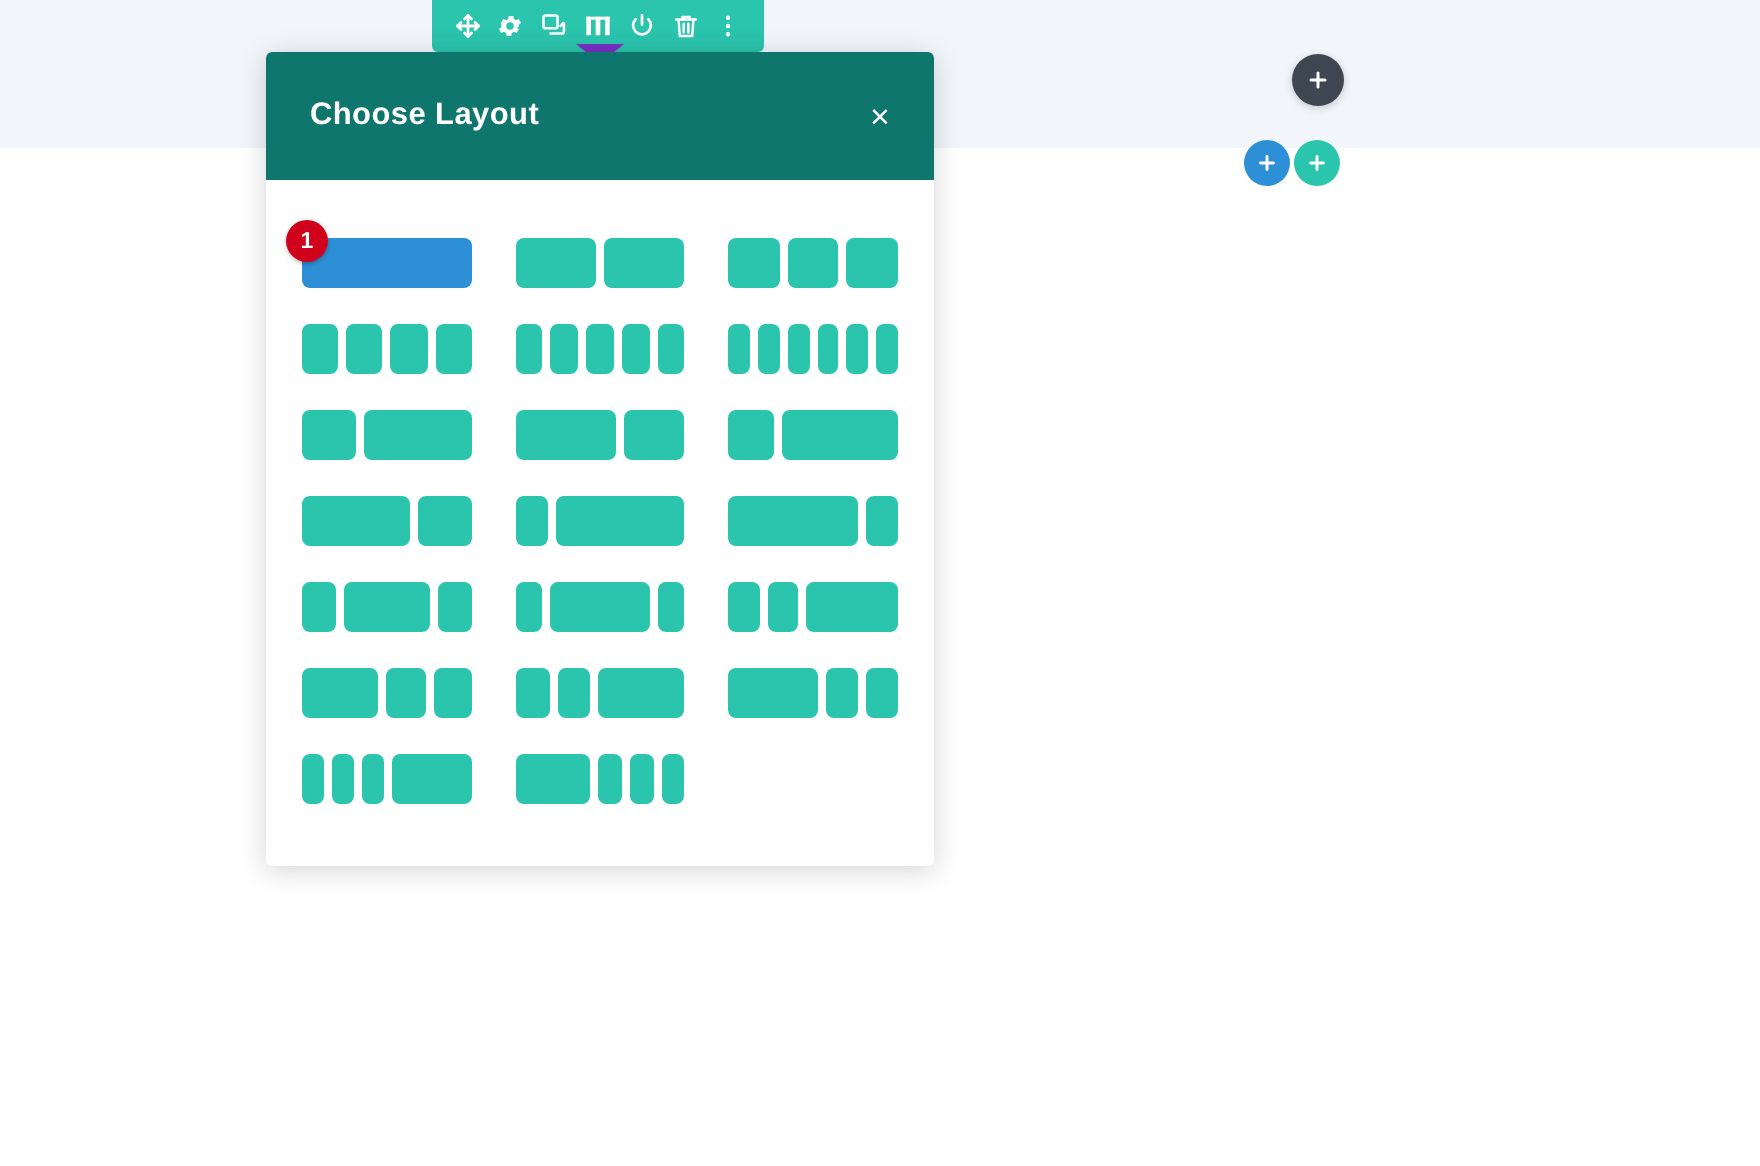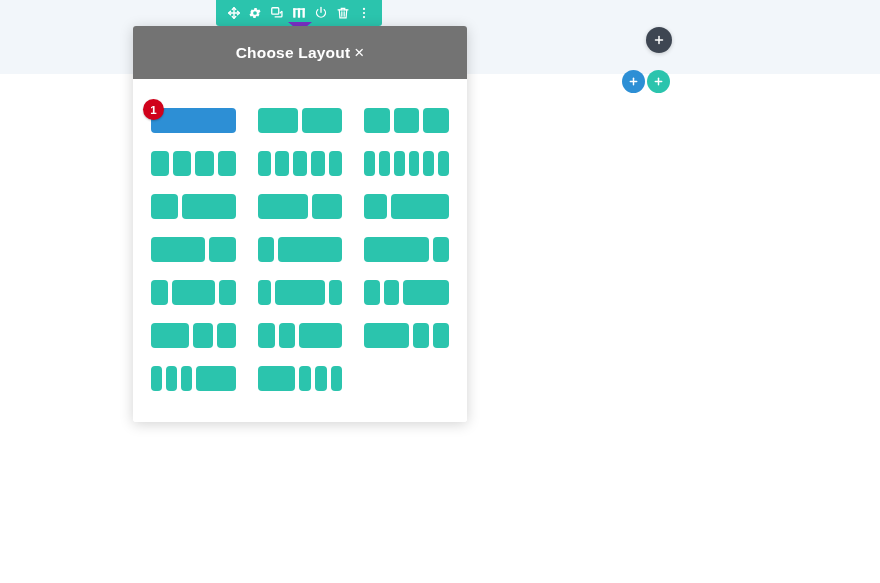--- a/index.html
+++ b/index.html
@@ -71,25 +71,25 @@
     position: absolute;
     left: 133px; top: 26px;
     width: 334px;
     background: #ffffff;
     border-radius: 3px;
     box-shadow: 0 2px 14px rgba(0,0,0,0.18);
     z-index: 50;
     overflow: hidden;
   }
   #modal-header {
-    height: 53px;
-    background: #737373;
-    display: flex;
-    align-items: center;
-    justify-content: center;
+    height: 64px;
+    background: #0f766e;
+    display: flex;
+    align-items: center;
+    justify-content: space-between;
     padding: 0 18px 0 22px;
     box-sizing: border-box;
   }
   #modal-title {
     color: #ffffff;
     font-size: 15.5px;
     font-weight: bold;
     letter-spacing: 0.2px;
   }
   #modal-close {

